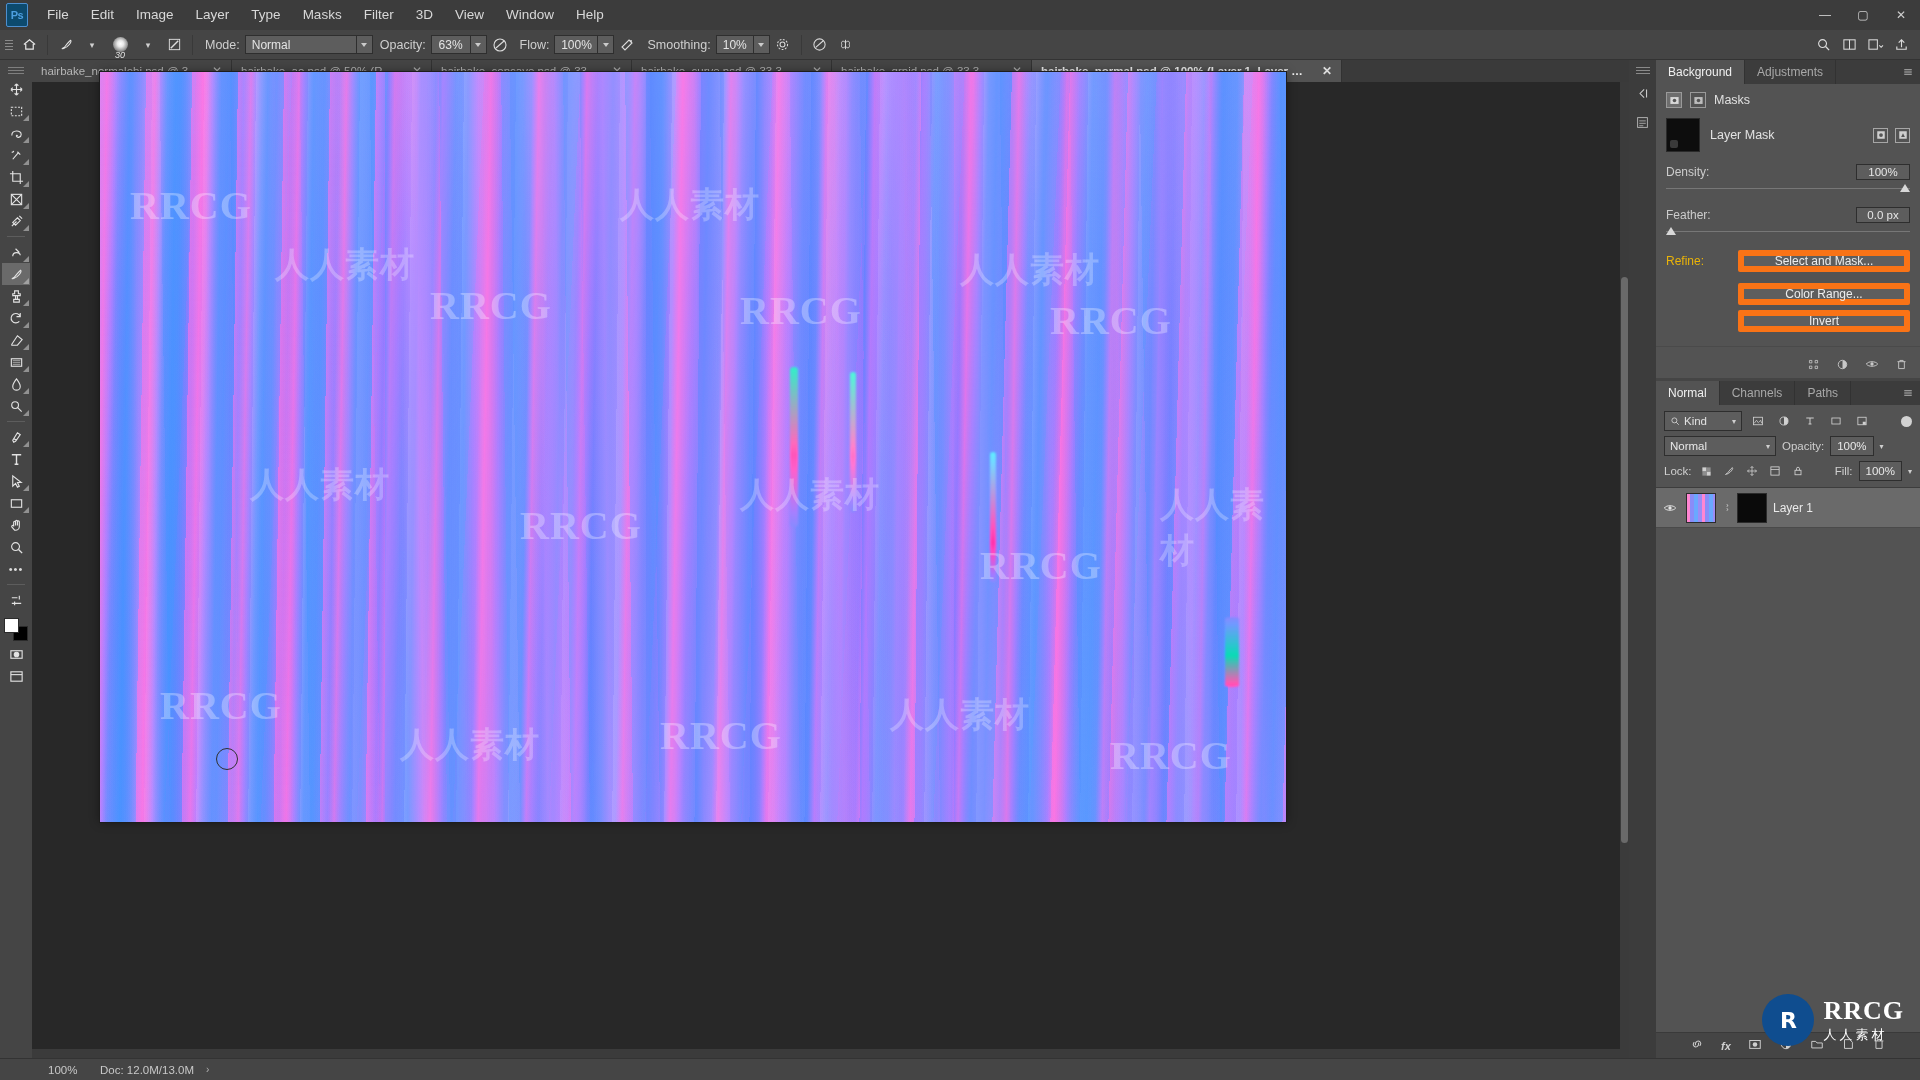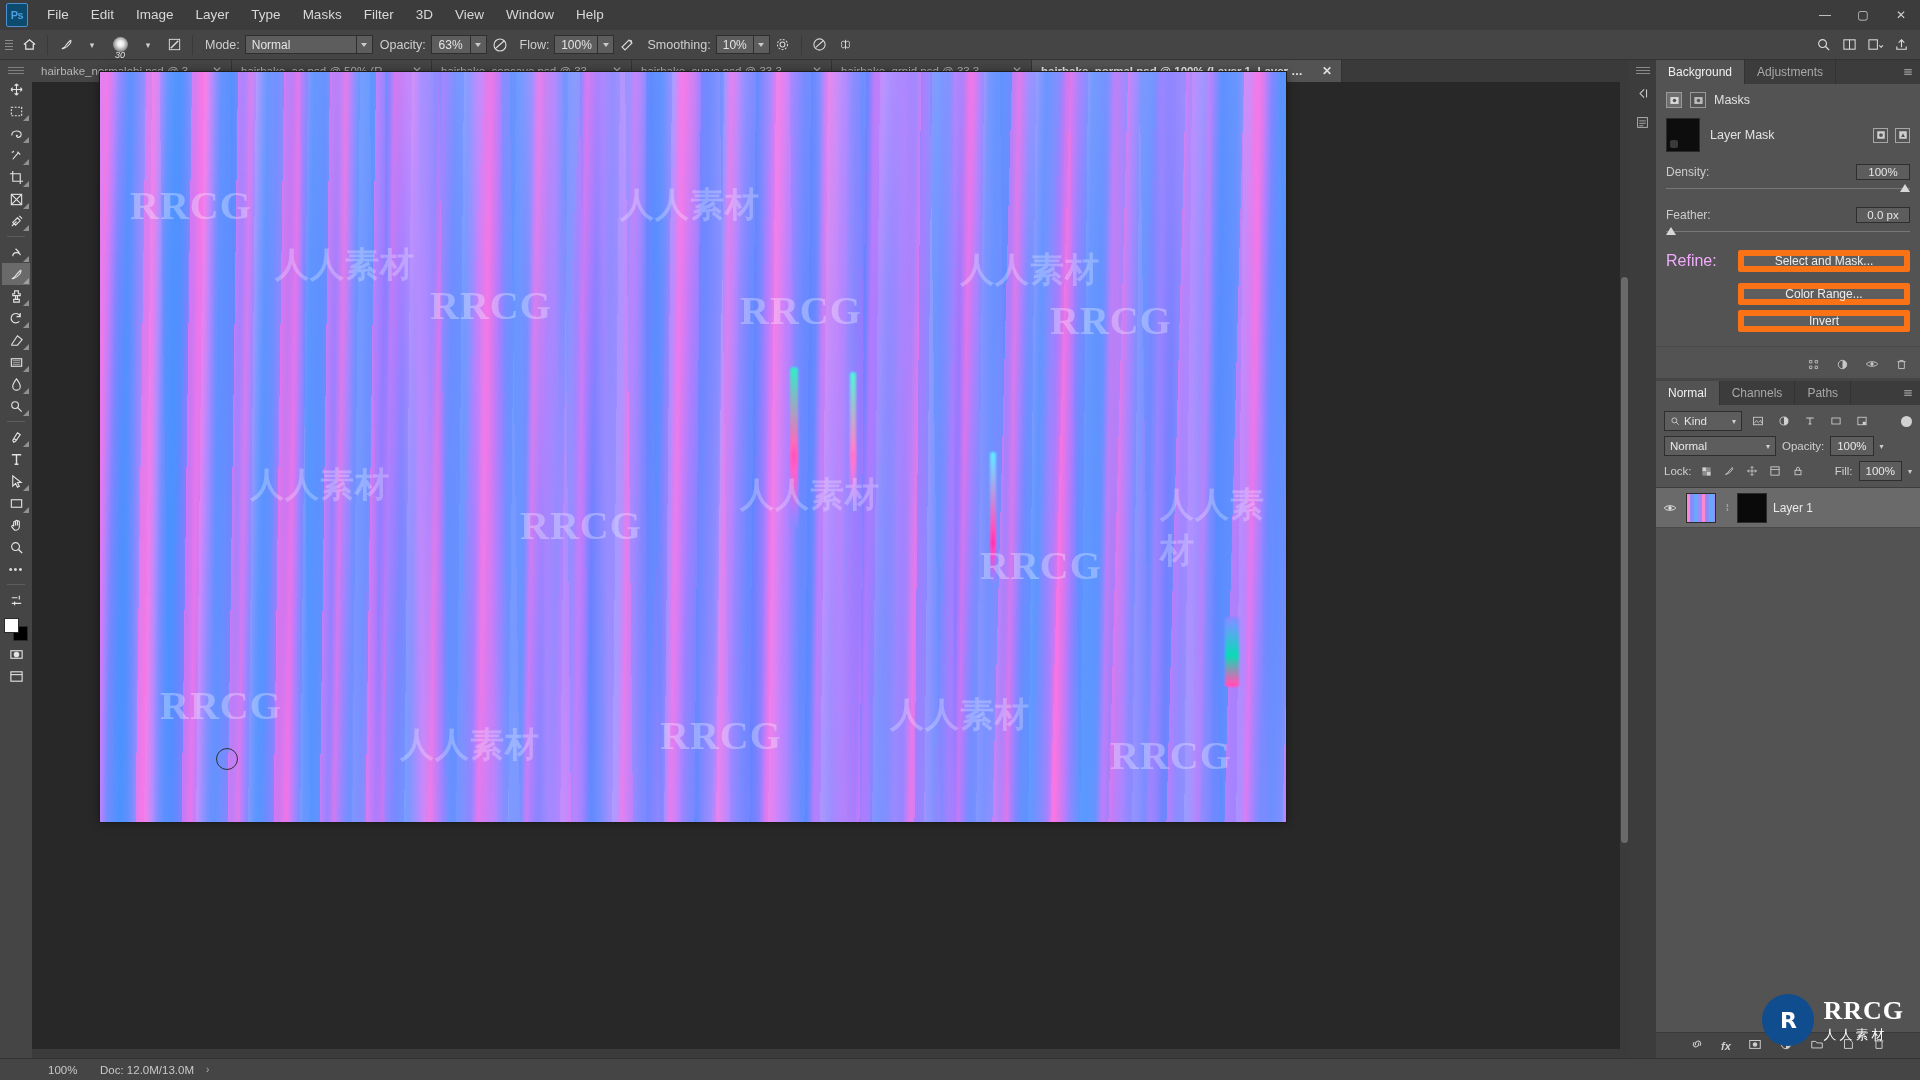--- a/index.html
+++ b/index.html
@@ -168,21 +168,21 @@
   .slider-top span { font-size:12px; color:#cccccc; }
   .slider-val { background:#5d5d5d; border:1px solid #2e2e2e; padding:1px 8px; font-size:11.5px;
                 color:#e6e6e6; min-width:54px; text-align:center; }
   .track { position:relative; height:12px; }
   .track i { position:absolute; left:0; right:0; top:5px; height:1px; background:#777; }
   .thumb { position:absolute; top:1px; width:0; height:0;
            border-left:5px solid transparent; border-right:5px solid transparent;
            border-bottom:8px solid #d8d8d8; }
 
   .refine-row { display:flex; align-items:center; padding:12px 10px 6px 10px; gap:10px; }
-  .refine-label { font-size:16px; color:#f0abfc; width:62px; }
+  .refine-label { font-size:12px; color:#eab308; width:62px; }
   .pbtn { flex:1; height:22px; background:#5e5e5e; border:6px solid #f97316; border-radius:2px;
           color:#ededed; font-size:12px; display:flex; align-items:center; justify-content:center; }
   .pbtn-row { padding:5px 10px 0 10px; display:flex; }
   .pbtn-row .pbtn { margin-left:72px; }
 
   .props-foot { display:flex; align-items:center; justify-content:flex-end; gap:16px;
                 padding:10px 12px 7px 0; border-top:1px solid #4a4a4a; margin-top:14px; }
   .foot-ico { color:#c9c9c9; display:flex; align-items:center; }
 
   .layers { flex:1; background:#535353; display:flex; flex-direction:column; min-height:0; }

